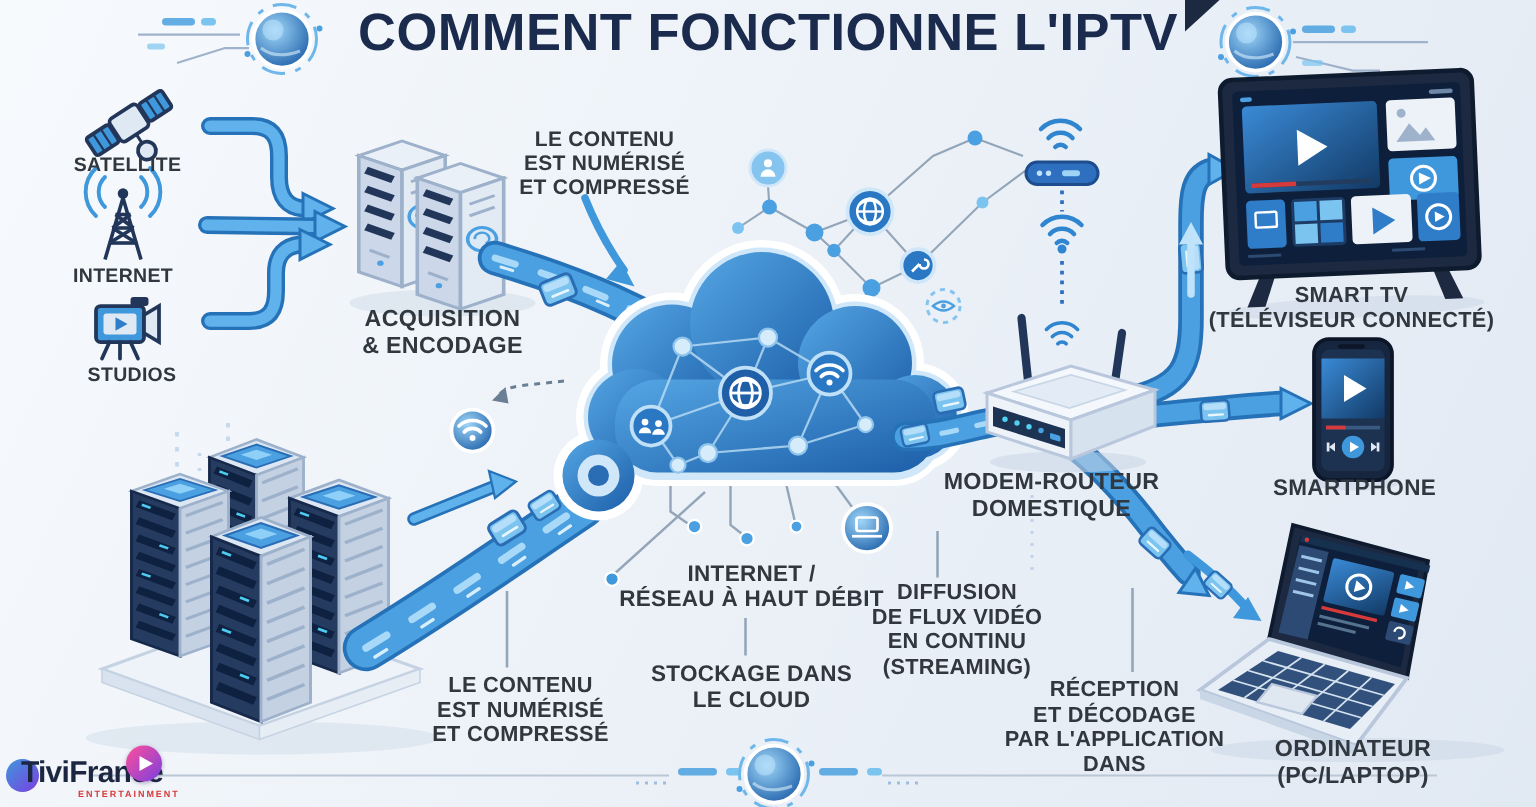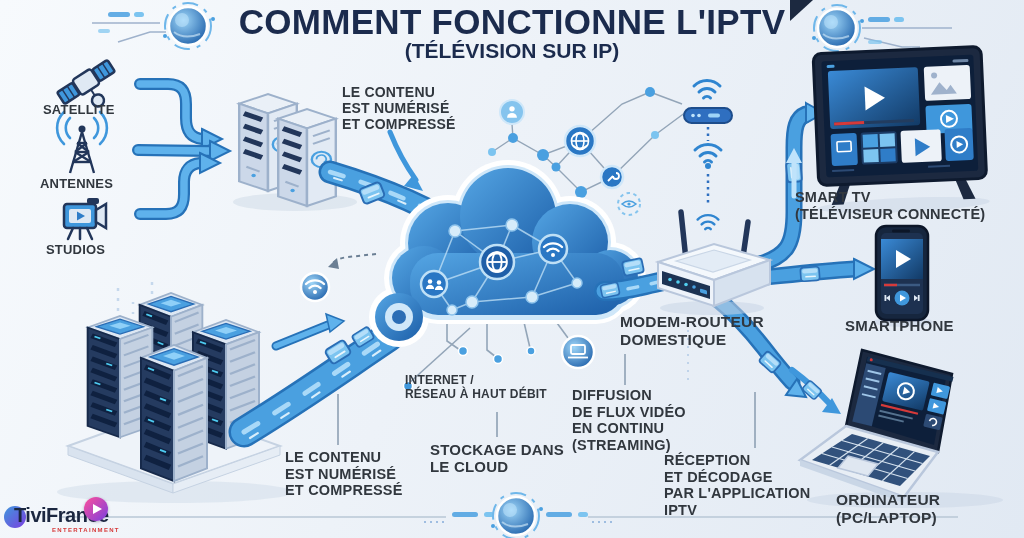--- a/index.html
+++ b/index.html
@@ -4,21 +4,21 @@
 <style>
   html,body{margin:0;padding:0;}
   #stage{
     position:relative;width:1024px;height:538px;overflow:hidden;
     background:linear-gradient(115deg,#f7fafd 0%,#edf2f8 45%,#e1e9f3 100%);
     font-family:"Liberation Sans",sans-serif;
   }
   #artwork{position:absolute;left:0;top:0;z-index:1;}
   .lbl{
     position:absolute;z-index:3;font-weight:bold;color:#31373e;
-    text-align:left;white-space:pre-line;line-height:1.14;letter-spacing:.2px;
+    text-align:center;white-space:pre-line;line-height:1.14;letter-spacing:.2px;
   }
   .title{
     position:absolute;z-index:3;left:50%;transform:translateX(-50%);
     color:#1b2b4d;font-weight:bold;white-space:nowrap;
   }
   #title-main{top:2px;font-size:35px;letter-spacing:.3px;}
   #title-sub{top:39px;font-size:21px;}
   #logo{position:absolute;left:4px;top:496px;z-index:4;width:150px;height:40px;}
   #logo-circle{
     position:absolute;left:0;top:10px;width:22px;height:22px;border-radius:50%;
@@ -552,46 +552,47 @@
   <polygon points="96,210 106,204 106,228 96,222" fill="#dfe9f4" stroke="#22365a" stroke-width="2.5"></polygon>
   <g stroke="#22365a" stroke-width="2.5" stroke-linecap="round">
     <line x1="73" y1="228" x2="68" y2="239"></line>
           <line x1="87" y1="228" x2="92" y2="239"></line>
           <line x1="80" y1="228" x2="80" y2="239"></line>
   </g>
 </g>
 </svg>
 
 <div class="title" id="title-main">COMMENT FONCTIONNE L'IPTV</div>
-<div class="title" id="title-sub">(TÉLÉVISION SUR IP)</div>
 
 <div class="lbl" style="left:43px;top:103px;width:84px;font-size:13px">SATELLITE</div>
-<div class="lbl" style="left:40px;top:177px;width:84px;font-size:13px">ANTENNES</div>
+<div class="lbl" style="left:40px;top:177px;width:84px;font-size:13px">INTERNET</div>
 <div class="lbl" style="left:46px;top:243px;width:84px;font-size:13px">STUDIOS</div>
 
+<div class="lbl" style="left:225px;top:204px;width:140px;font-size:15.5px">ACQUISITION
+&amp; ENCODAGE</div>
 <div class="lbl" style="left:342px;top:85px;width:122px;font-size:14px">LE CONTENU
 EST NUMÉRISÉ
 ET COMPRESSÉ</div>
 <div class="lbl" style="left:285px;top:449px;width:124px;font-size:14.5px">LE CONTENU
 EST NUMÉRISÉ
 ET COMPRESSÉ</div>
-<div class="lbl" style="left:405px;top:374px;width:192px;font-size:12px">INTERNET /
+<div class="lbl" style="left:405px;top:374px;width:192px;font-size:15px">INTERNET /
 RÉSEAU À HAUT DÉBIT</div>
 <div class="lbl" style="left:430px;top:441px;width:142px;font-size:15px">STOCKAGE DANS
 LE CLOUD</div>
 <div class="lbl" style="left:620px;top:313px;width:162px;font-size:15.5px">MODEM-ROUTEUR
 DOMESTIQUE</div>
 <div class="lbl" style="left:572px;top:387px;width:132px;font-size:14.5px">DIFFUSION
 DE FLUX VIDÉO
 EN CONTINU
 (STREAMING)</div>
 <div class="lbl" style="left:664px;top:452px;width:158px;font-size:14.5px">RÉCEPTION
 ET DÉCODAGE
 PAR L'APPLICATION
-IPTV</div>
+DANS</div>
 
 <div class="lbl" style="left:795px;top:189px;width:212px;font-size:14.5px">SMART TV
 (TÉLÉVISEUR CONNECTÉ)</div>
 <div class="lbl" style="left:845px;top:317px;width:116px;font-size:15px">SMARTPHONE</div>
 <div class="lbl" style="left:836px;top:491px;width:132px;font-size:15.5px">ORDINATEUR
 (PC/LAPTOP)</div>
 
 <div id="logo">
   <div id="logo-circle"></div>
   <div id="logo-name">TiviFrance</div>

